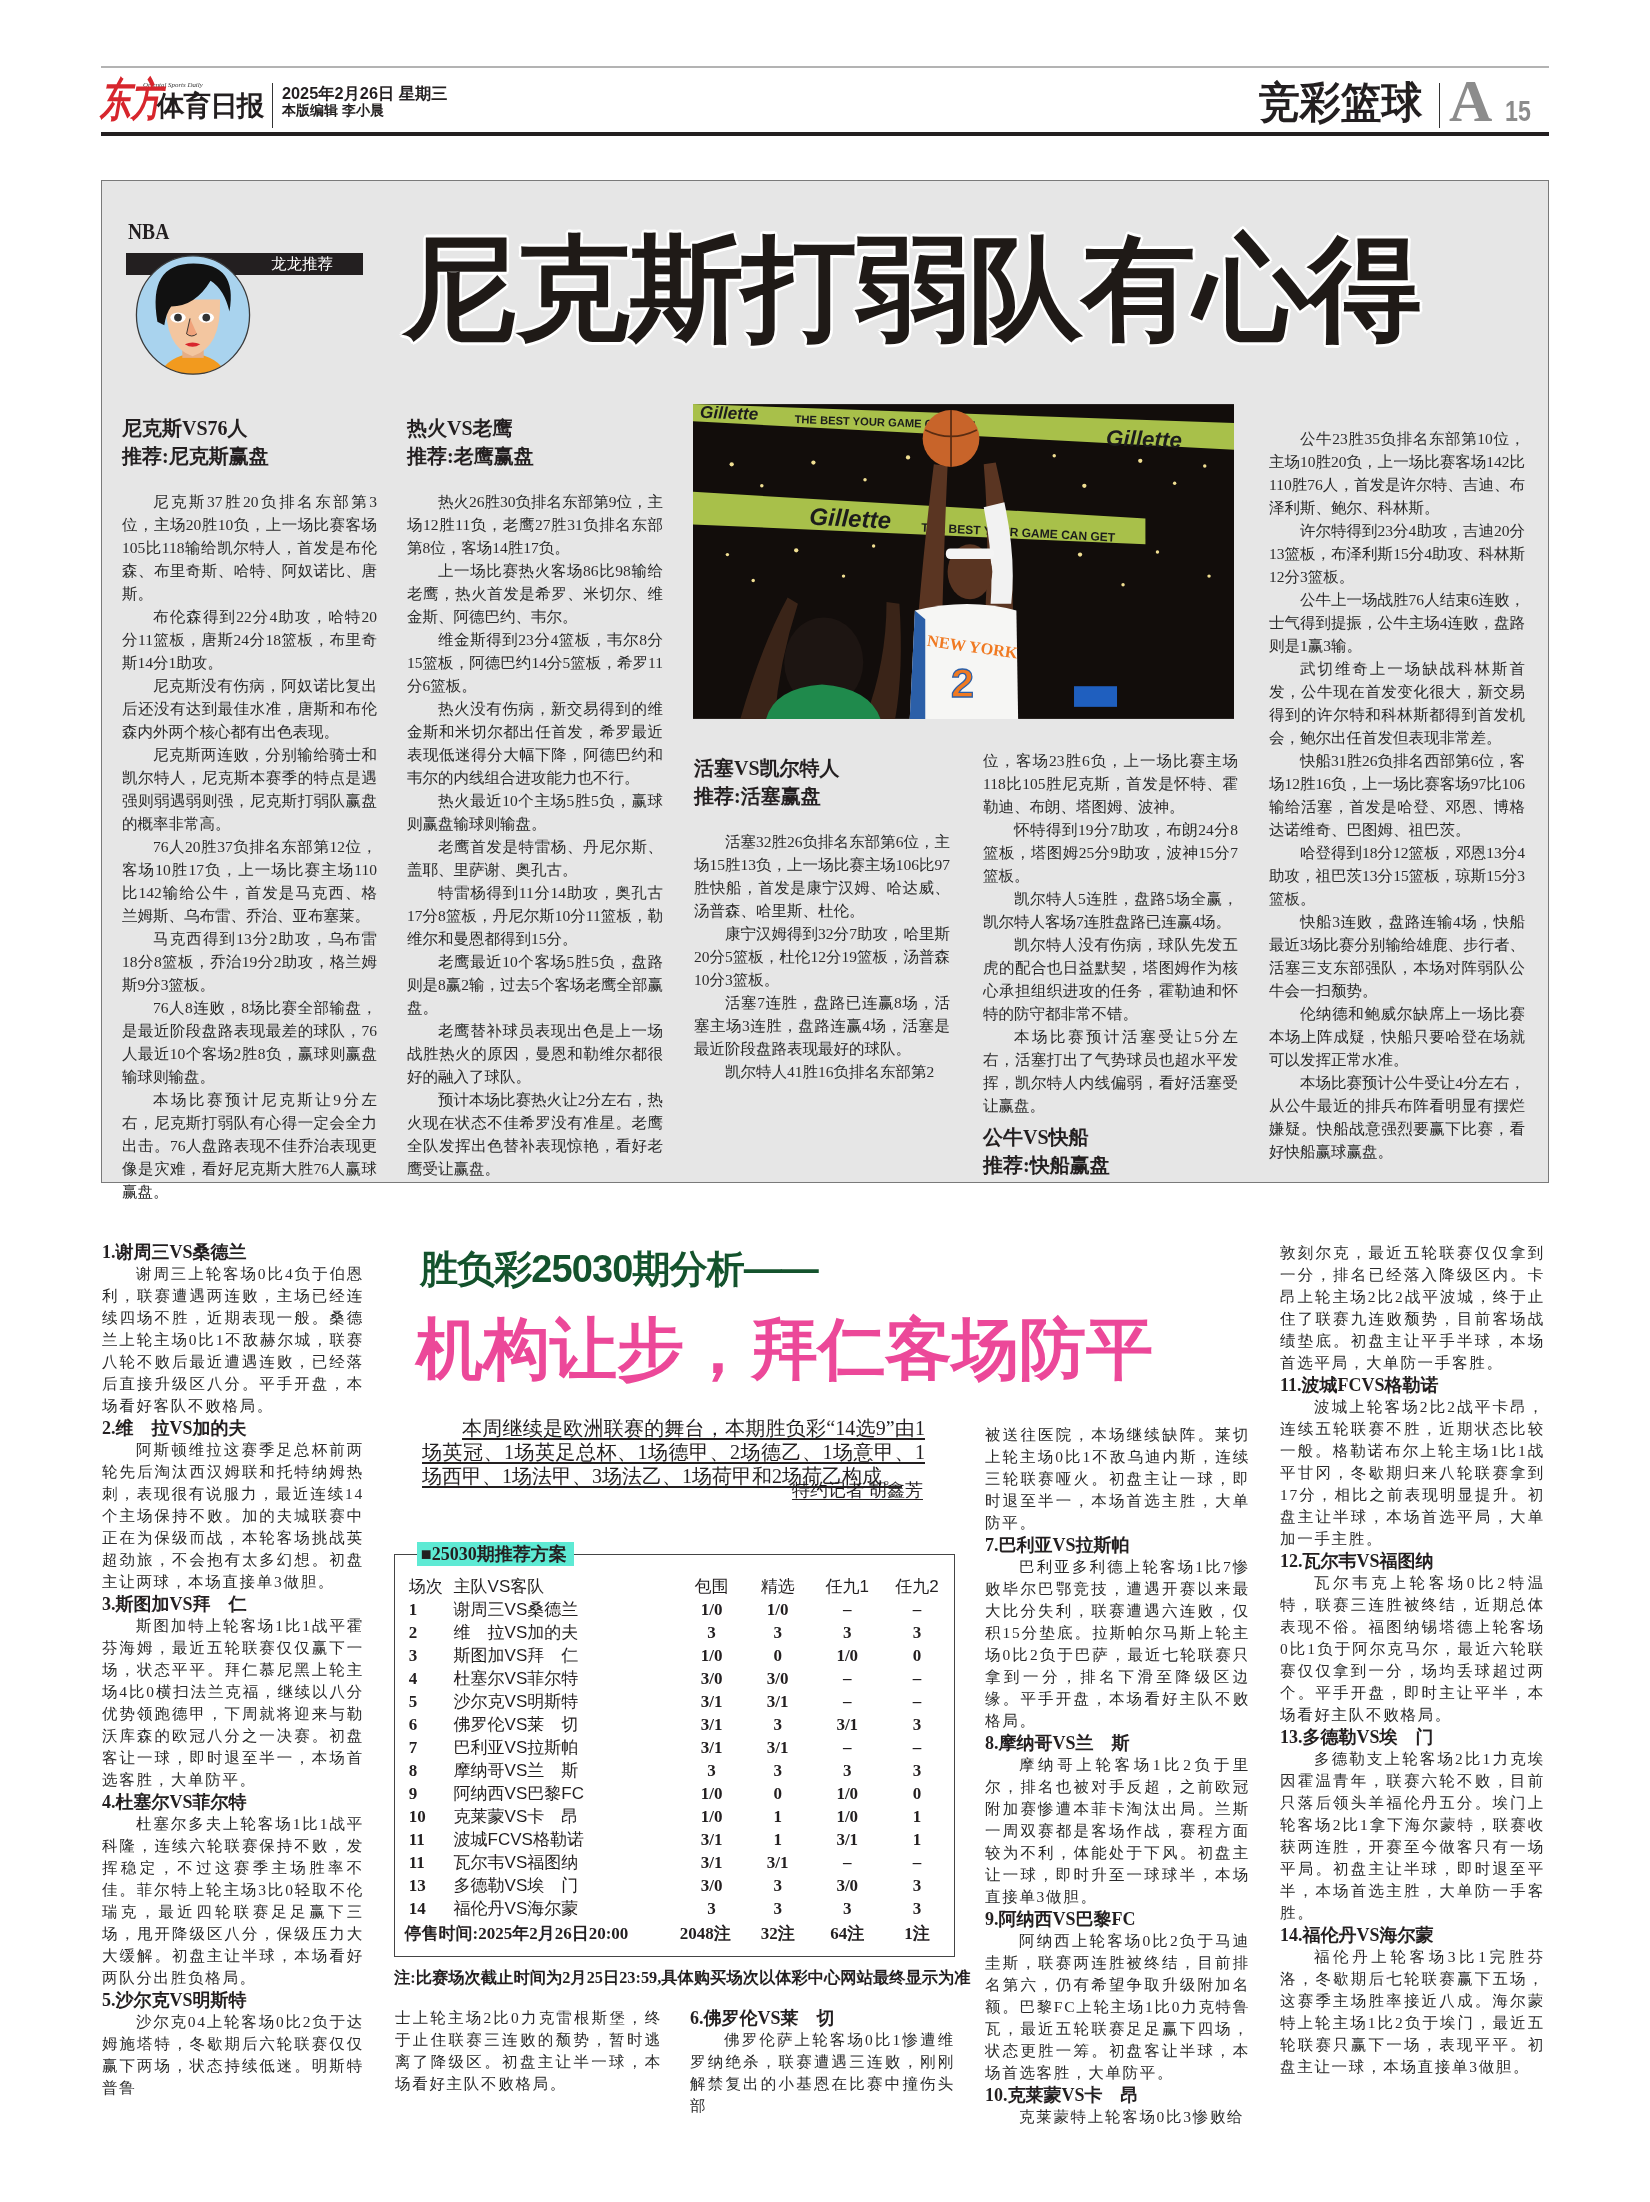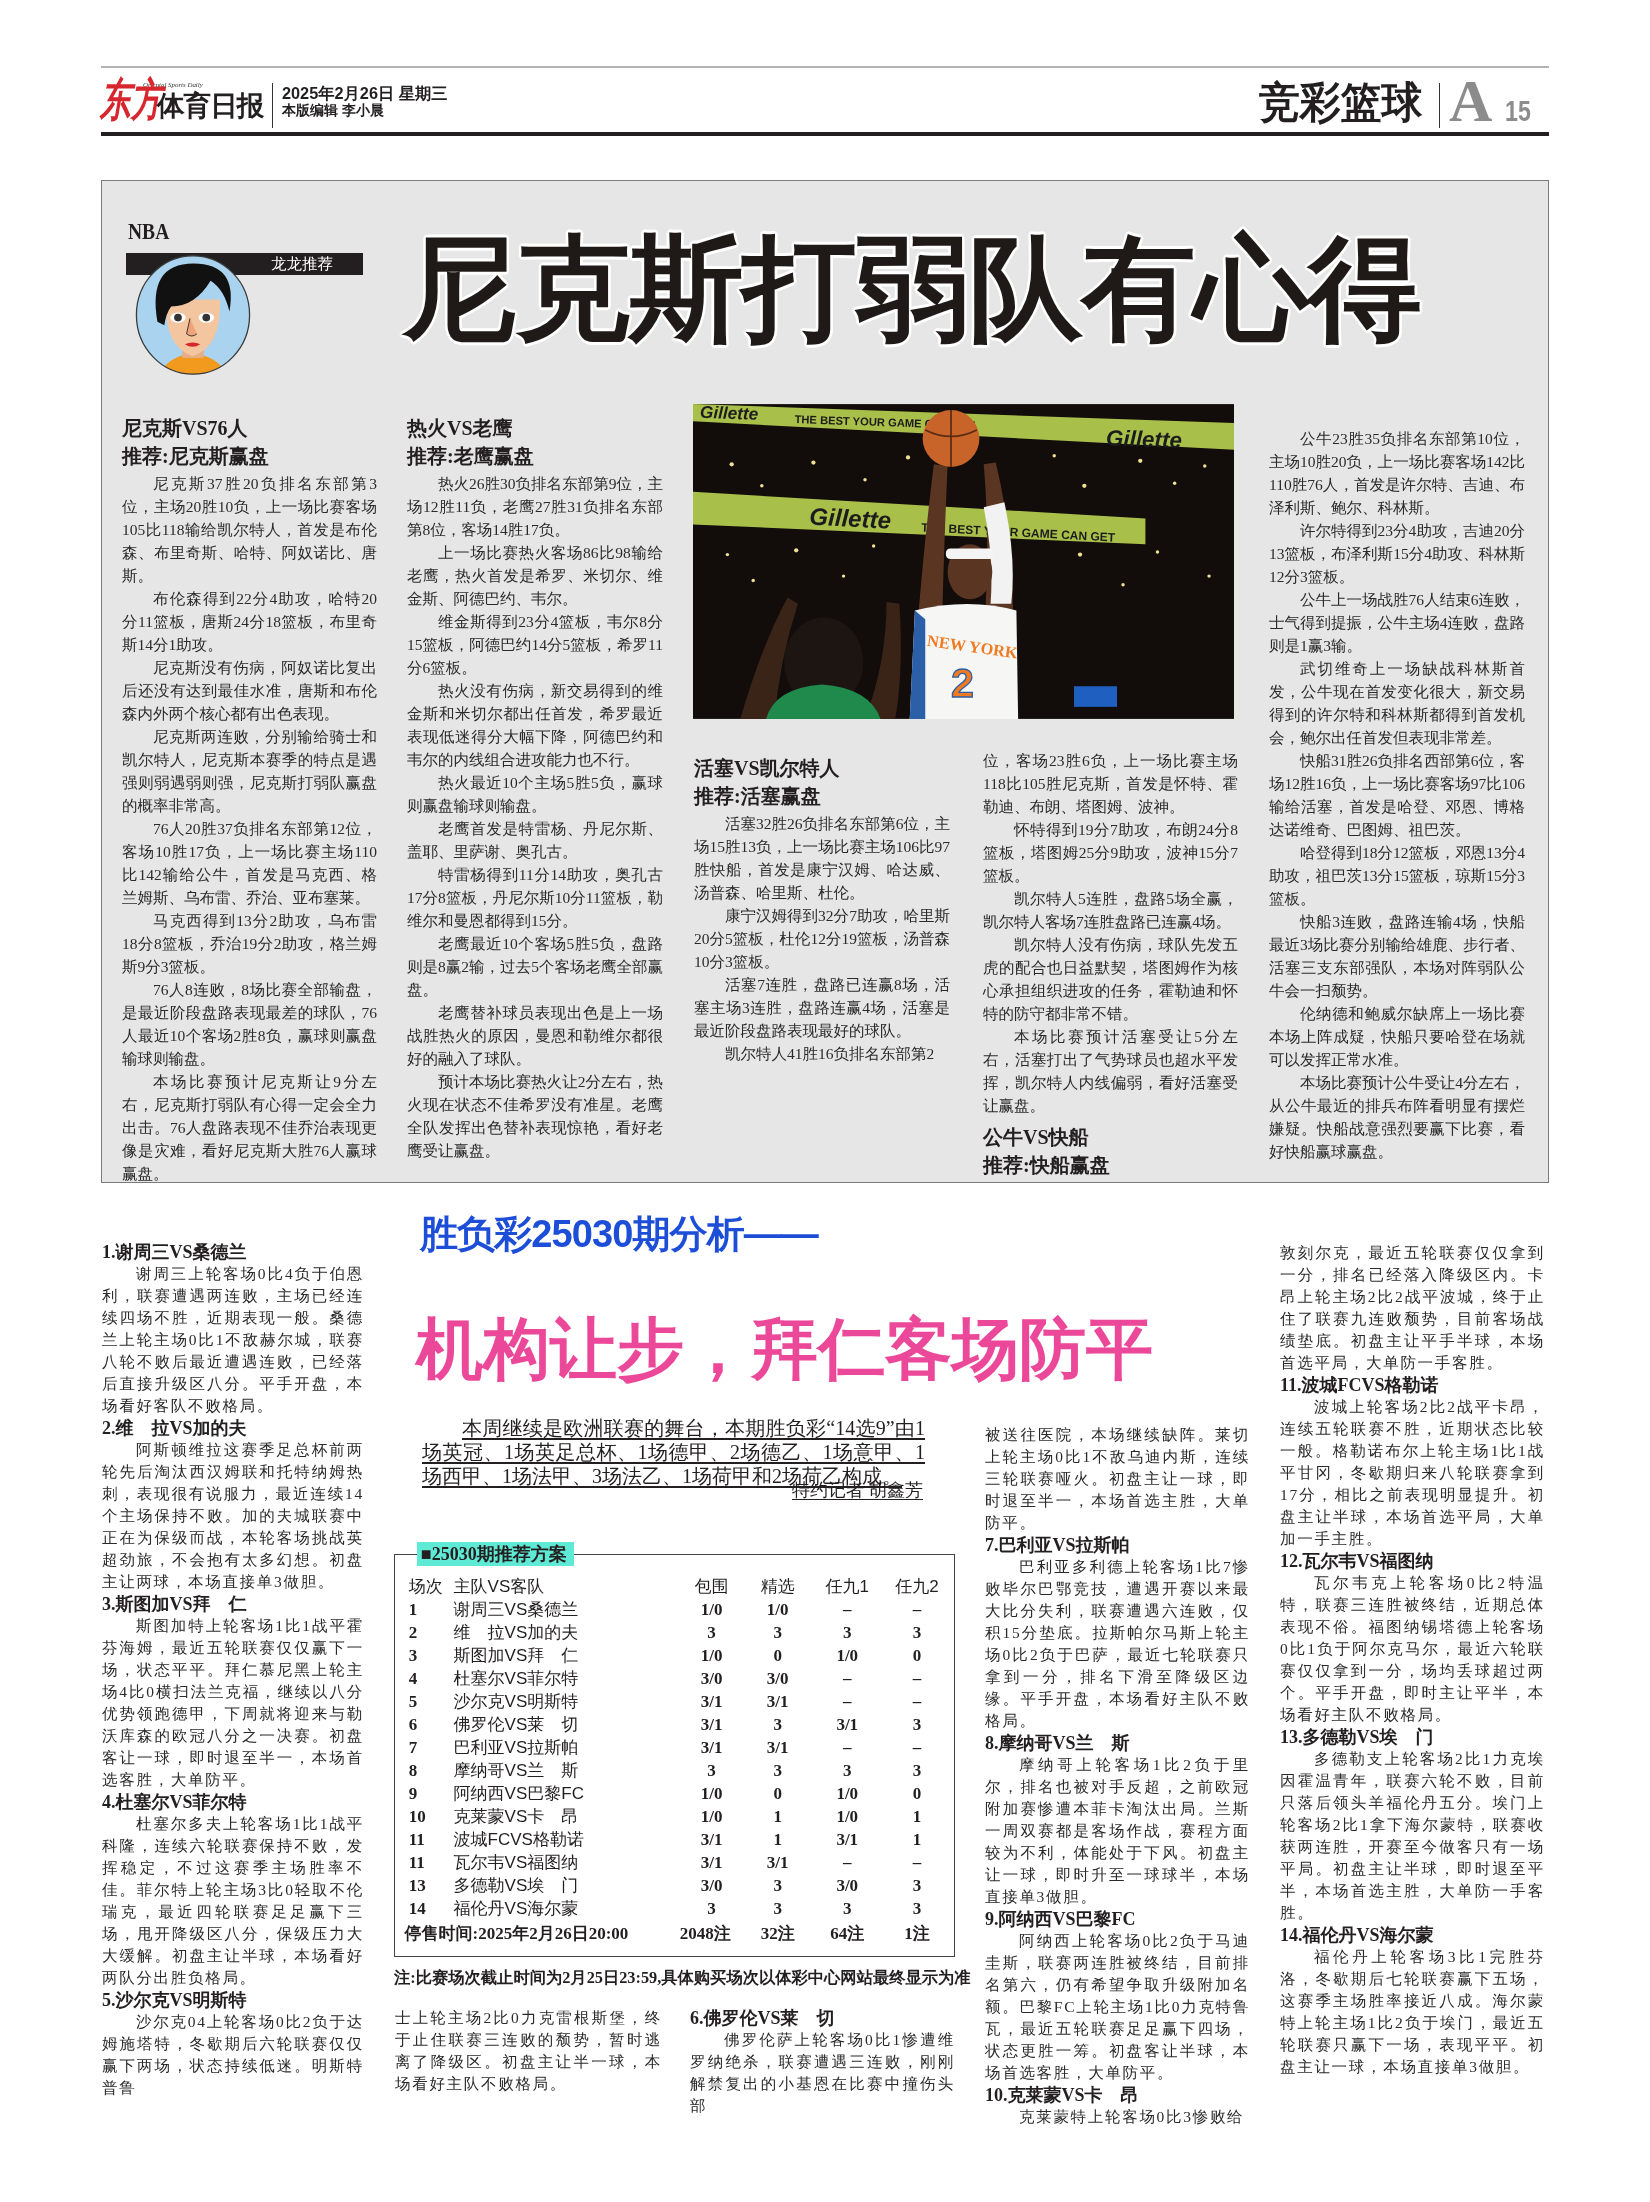--- a/index.html
+++ b/index.html
@@ -20,26 +20,26 @@
 
 .nba-box{left:101px;top:180px;width:1448px;height:1003px;background:#e6e6e6;border:1.3px solid #7a7a7a}
 .nba-label{left:128px;top:219px;font-size:23px;line-height:26px;font-weight:bold;transform:scaleX(.85);transform-origin:left top;font-family:"Liberation Serif",serif}
 .col-bar{left:126px;top:253px;width:237px;height:21.5px;background:#231f20;color:#fff;font-size:15.5px;line-height:21.5px;text-align:right;padding-right:30px;font-family:"Liberation Sans",sans-serif}
 .avatar{left:135px;top:255px;width:116px;height:120px}
 .nba-headline{left:403px;top:225px;font-size:114px;line-height:129px;font-weight:900;color:#1f1a17;white-space:nowrap;letter-spacing:-0.9px;font-family:"Liberation Serif",serif;
 text-shadow:2.6px 0 #fff,-2.6px 0 #fff,0 2.6px #fff,0 -2.6px #fff,1.7px 1.7px #fff,-1.7px -1.7px #fff,1.7px -1.7px #fff,-1.7px 1.7px #fff}
 .photo{left:693px;top:404px;width:541px;height:315px}
 
 .nh{font-size:20px;line-height:28px;font-weight:bold;font-family:"Liberation Serif",sans-serif;color:#231f20}
-.nb{font-size:15.5px;line-height:23px;text-align:justify;color:#2a2a2a;margin-top:2px}
+.nb{font-size:15.5px;line-height:23px;text-align:justify;color:#2a2a2a;margin-top:20px}
 .nb p{text-indent:2em}
 .nb p.cont{text-indent:0}
 .nh.gap{margin-top:6px}
 
-.kicker{left:420px;top:1214px;font-size:38px;line-height:41px;font-weight:bold;color:#1d4ed8;white-space:nowrap;font-family:"Liberation Sans",sans-serif;letter-spacing:-0.9px}
+.kicker{left:420px;top:1249px;font-size:38px;line-height:41px;font-weight:bold;color:#14532d;white-space:nowrap;font-family:"Liberation Sans",sans-serif;letter-spacing:-0.9px}
 .lot-headline{left:416px;top:1311px;font-size:67px;line-height:76px;font-weight:900;white-space:nowrap;color:#ec4899;font-family:"Liberation Serif",serif}
 .intro{left:422px;top:1416px;width:503px;font-size:20px;line-height:24px;text-align:justify;text-indent:2em;text-decoration:underline;text-underline-offset:3.4px;font-family:"Liberation Serif",sans-serif}
 .byline{left:723px;top:1479px;width:200px;text-align:right;font-size:18px;line-height:22.4px;text-decoration:underline;text-underline-offset:3.4px;font-family:"Liberation Sans",sans-serif}
 
 .tbl-box{left:394px;top:1554px;width:561px;height:403px;border:1.3px solid #444}
 .tbl-label{position:absolute;left:22.4px;top:-13px;background:#5eead4;padding:0 6.9px 0 3.4px;font-size:18px;line-height:24px;font-weight:bold;font-family:"Liberation Serif",sans-serif}
 .tbl{position:absolute;left:9.5px;top:20px;border-collapse:collapse;table-layout:fixed;width:545px;font-family:"Liberation Serif",sans-serif}
 .tbl th{font-weight:normal;font-size:17px;height:23px;text-align:center;font-family:"Liberation Sans",sans-serif}
 .tbl td{font-size:17px;height:22.5px;text-align:center;font-weight:bold;padding:0}
 .tbl th.l,.tbl td.l{text-align:left}

